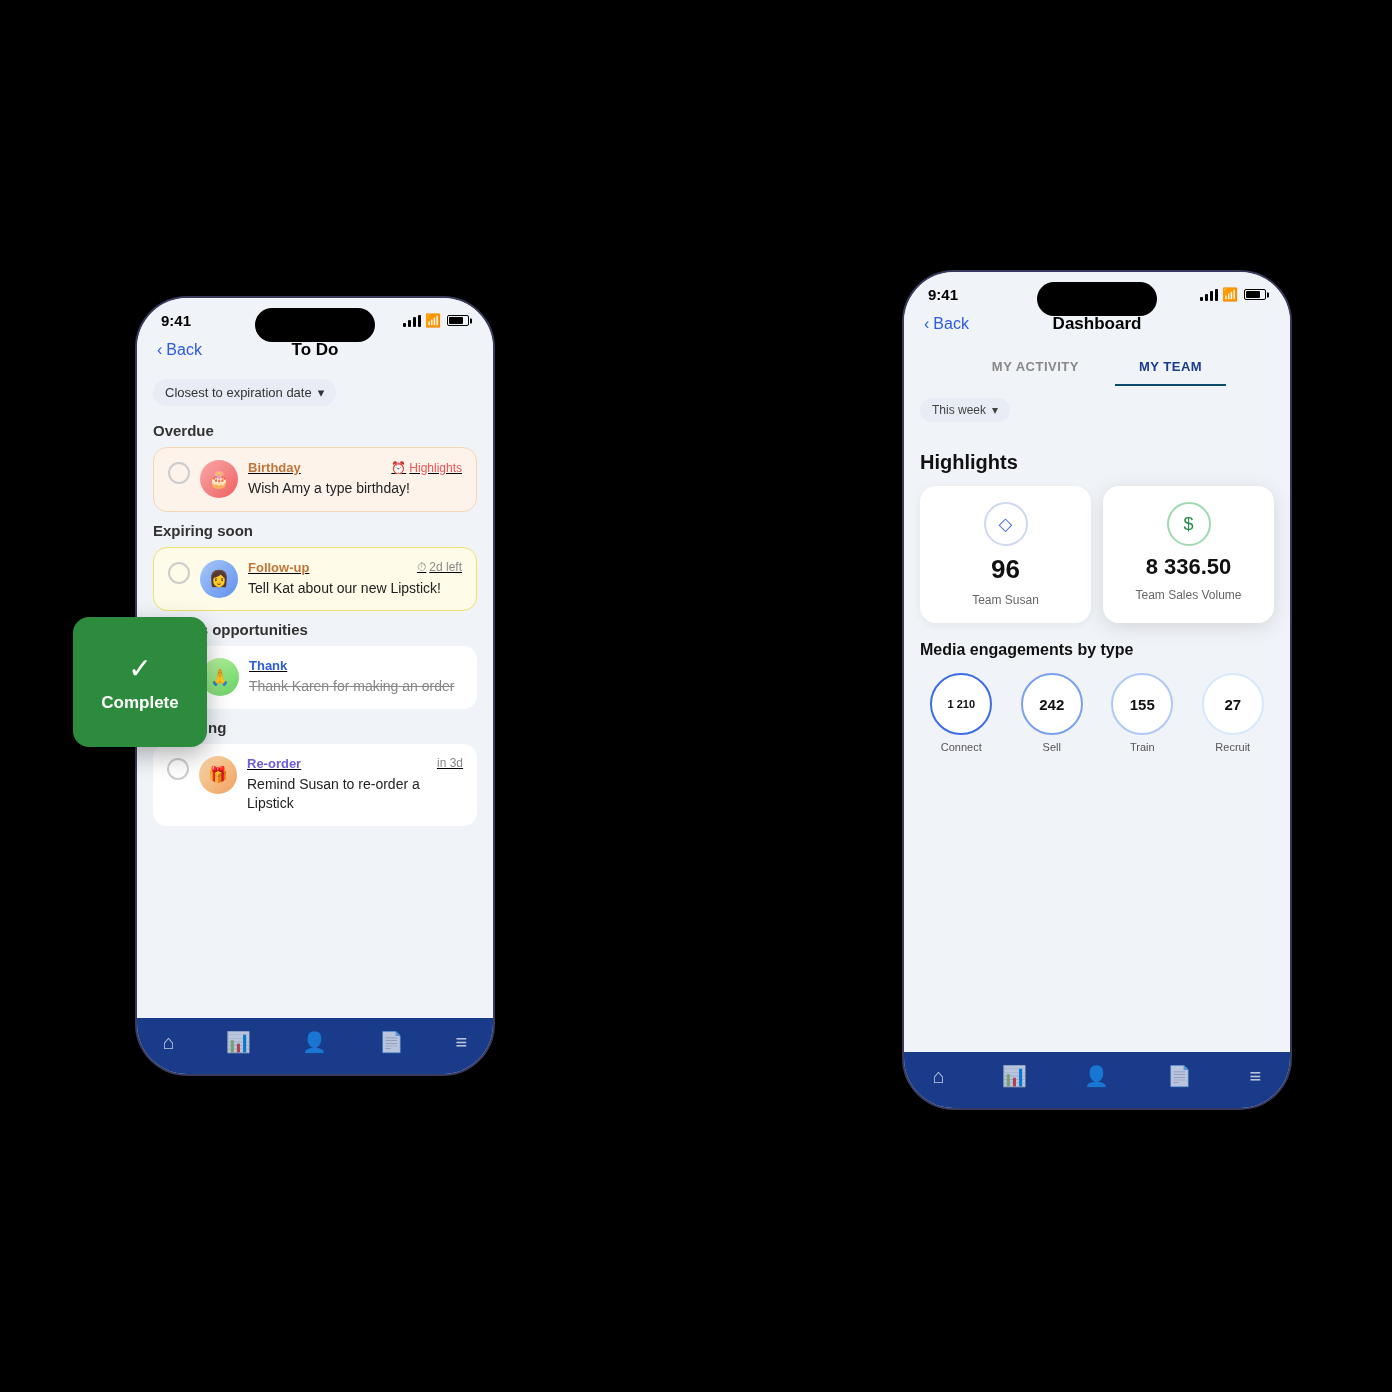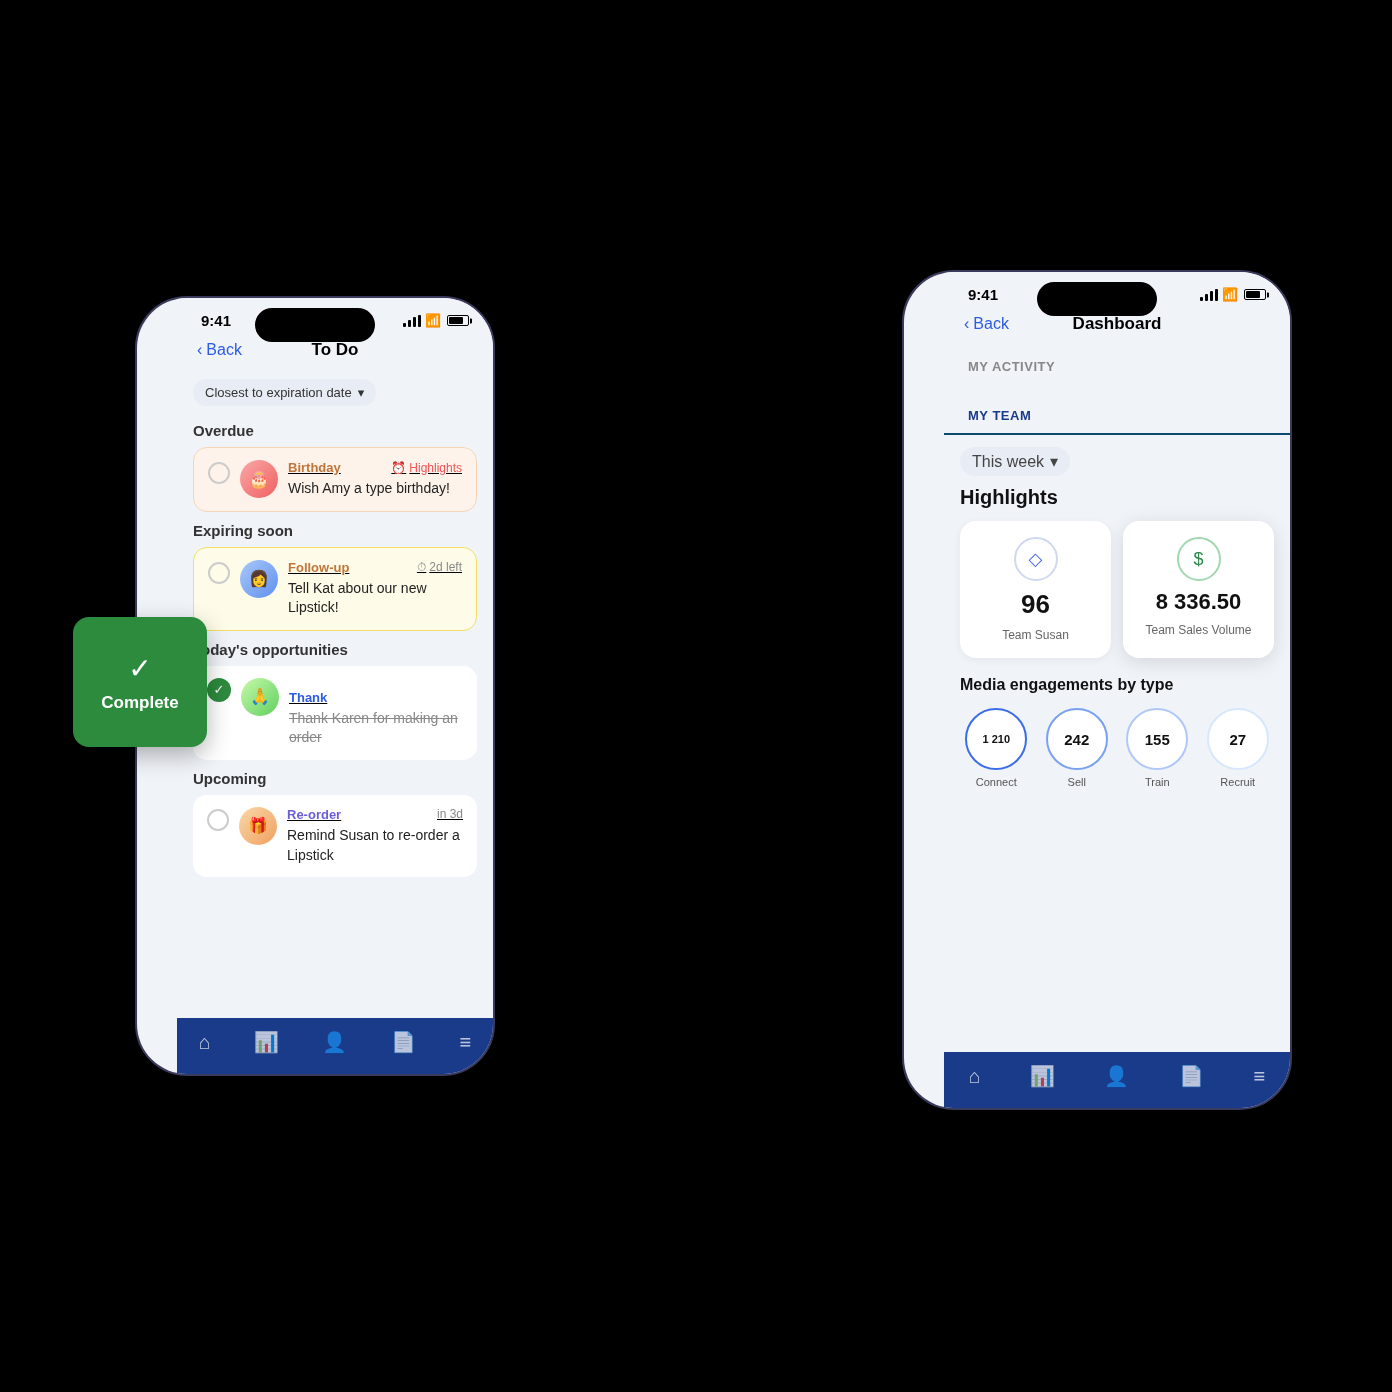--- a/index.html
+++ b/index.html
@@ -33,21 +33,20 @@
     }
     .phone-inner {
       width: 100%;
       height: 100%;
       background: #f0f3f8;
       border-radius: 14px;
       overflow: hidden;
       position: relative;
       display: flex;
       flex-direction: column;
-      padding-left: 40px;
     }
     
     .status-bar {
       display: flex;
       justify-content: space-between;
       align-items: center;
       padding: 14px 24px 4px;
       background: #f0f3f8;
       flex-shrink: 0;
     }
@@ -231,21 +230,21 @@
       margin-bottom: 4px;
       text-decoration: underline;
     }
     .task-type {
       font-size: 13px;
       font-weight: 600;
       color: #c0763a;
     }
     .task-type.followup { color: #c0763a; }
     .task-type.reorder { color: #6b5ed8; }
-    .task-type.thank { color: #2d5be3; margin-top: 12px; }
+    .task-type.thank { color: #2d5be3; }
     .task-time {
       font-size: 12px;
       color: #888;
       display: flex;
       align-items: center;
       gap: 3px;
     }
     .task-time.overdue-time { color: #e55; }
     .task-text {
       font-size: 14px;
@@ -315,21 +314,20 @@
       padding: 0;
       overflow-y: auto;
       height: 100%;
     }
     .tabs-row {
       display: flex;
       justify-content: center;
       gap: 12px;
       padding: 4px 0 0;
       background: #f0f3f8;
-      flex-direction: column;
     }
     .tab {
       padding: 10px 24px;
       font-size: 13px;
       font-weight: 600;
       color: #888;
       cursor: pointer;
       border-bottom: 2px solid transparent;
       letter-spacing: 0.5px;
     }
@@ -340,23 +338,23 @@
     .dash-scroll {
       padding: 12px 16px;
     }
     .week-pill {
       display: inline-flex;
       align-items: center;
       gap: 6px;
       background: #e8ecf5;
       border-radius: 20px;
       padding: 5px 12px;
-      font-size: 16px;
+      font-size: 12px;
       color: #444;
-      margin-bottom: 10px;
+      margin-bottom: 29px;
     }
     .highlights-title {
       font-size: 20px;
       font-weight: 700;
       color: #111;
       margin-bottom: 12px;
     }
     .highlights-row {
       display: flex;
       gap: 12px;

